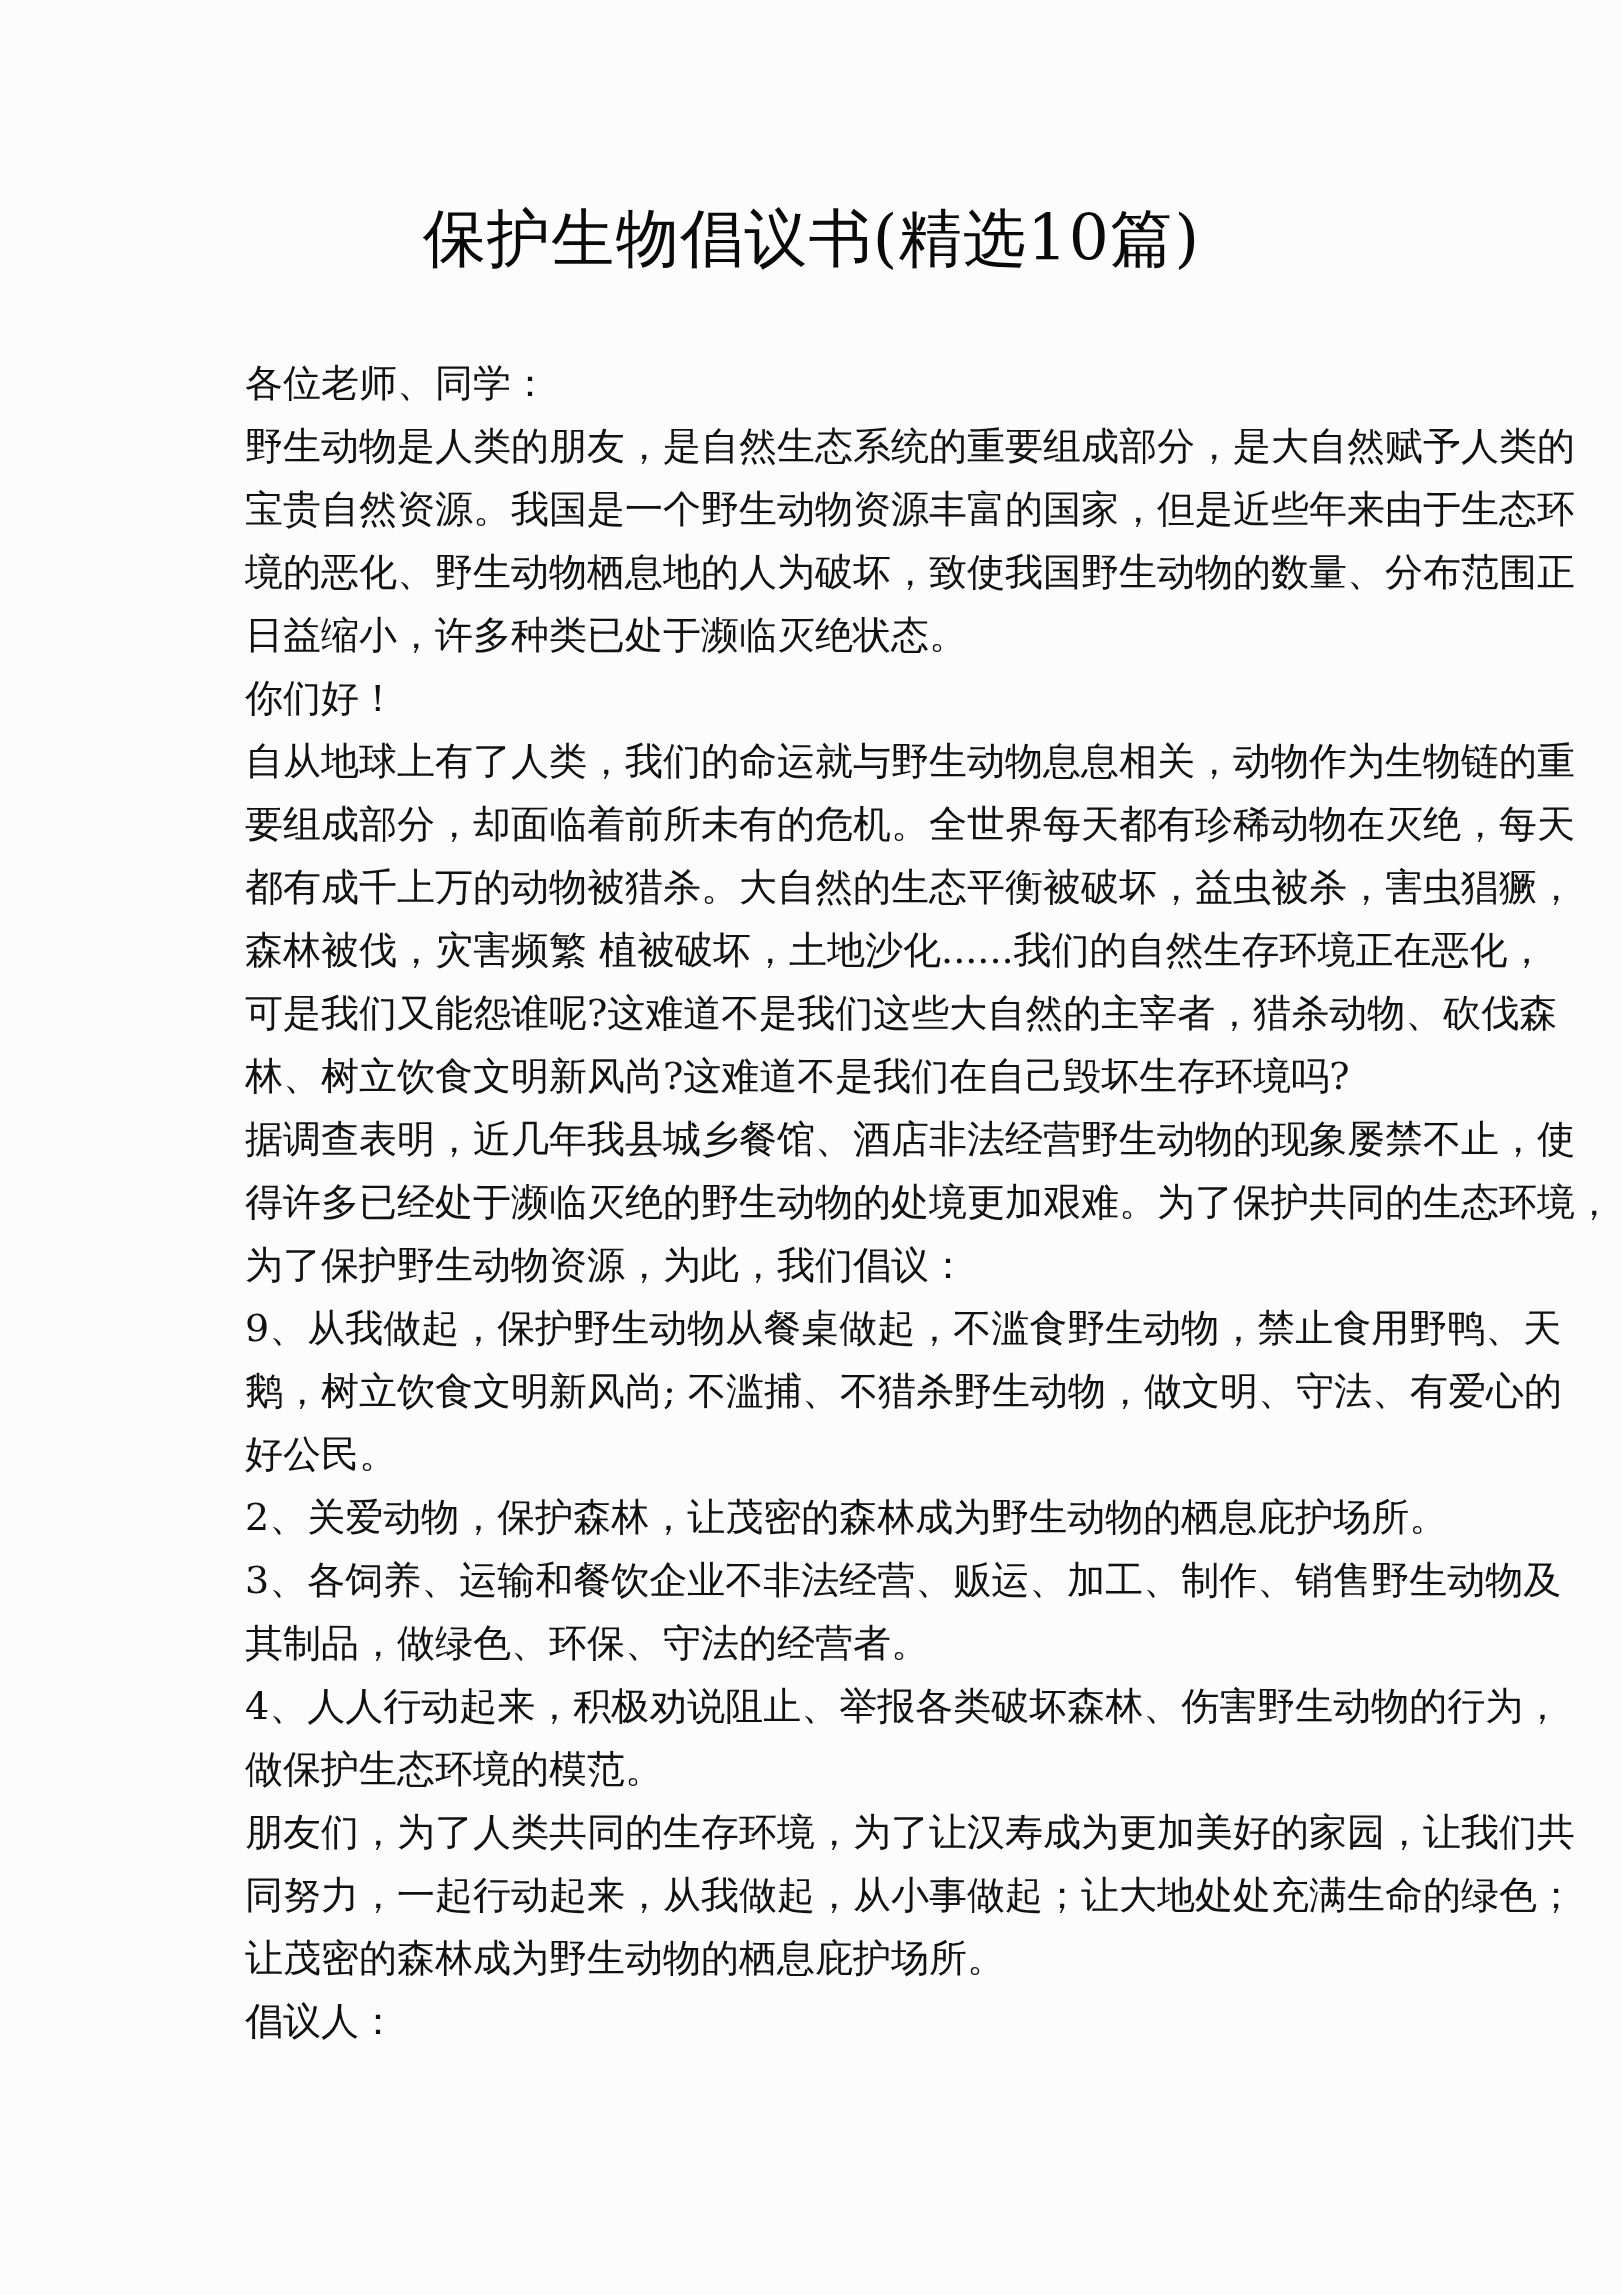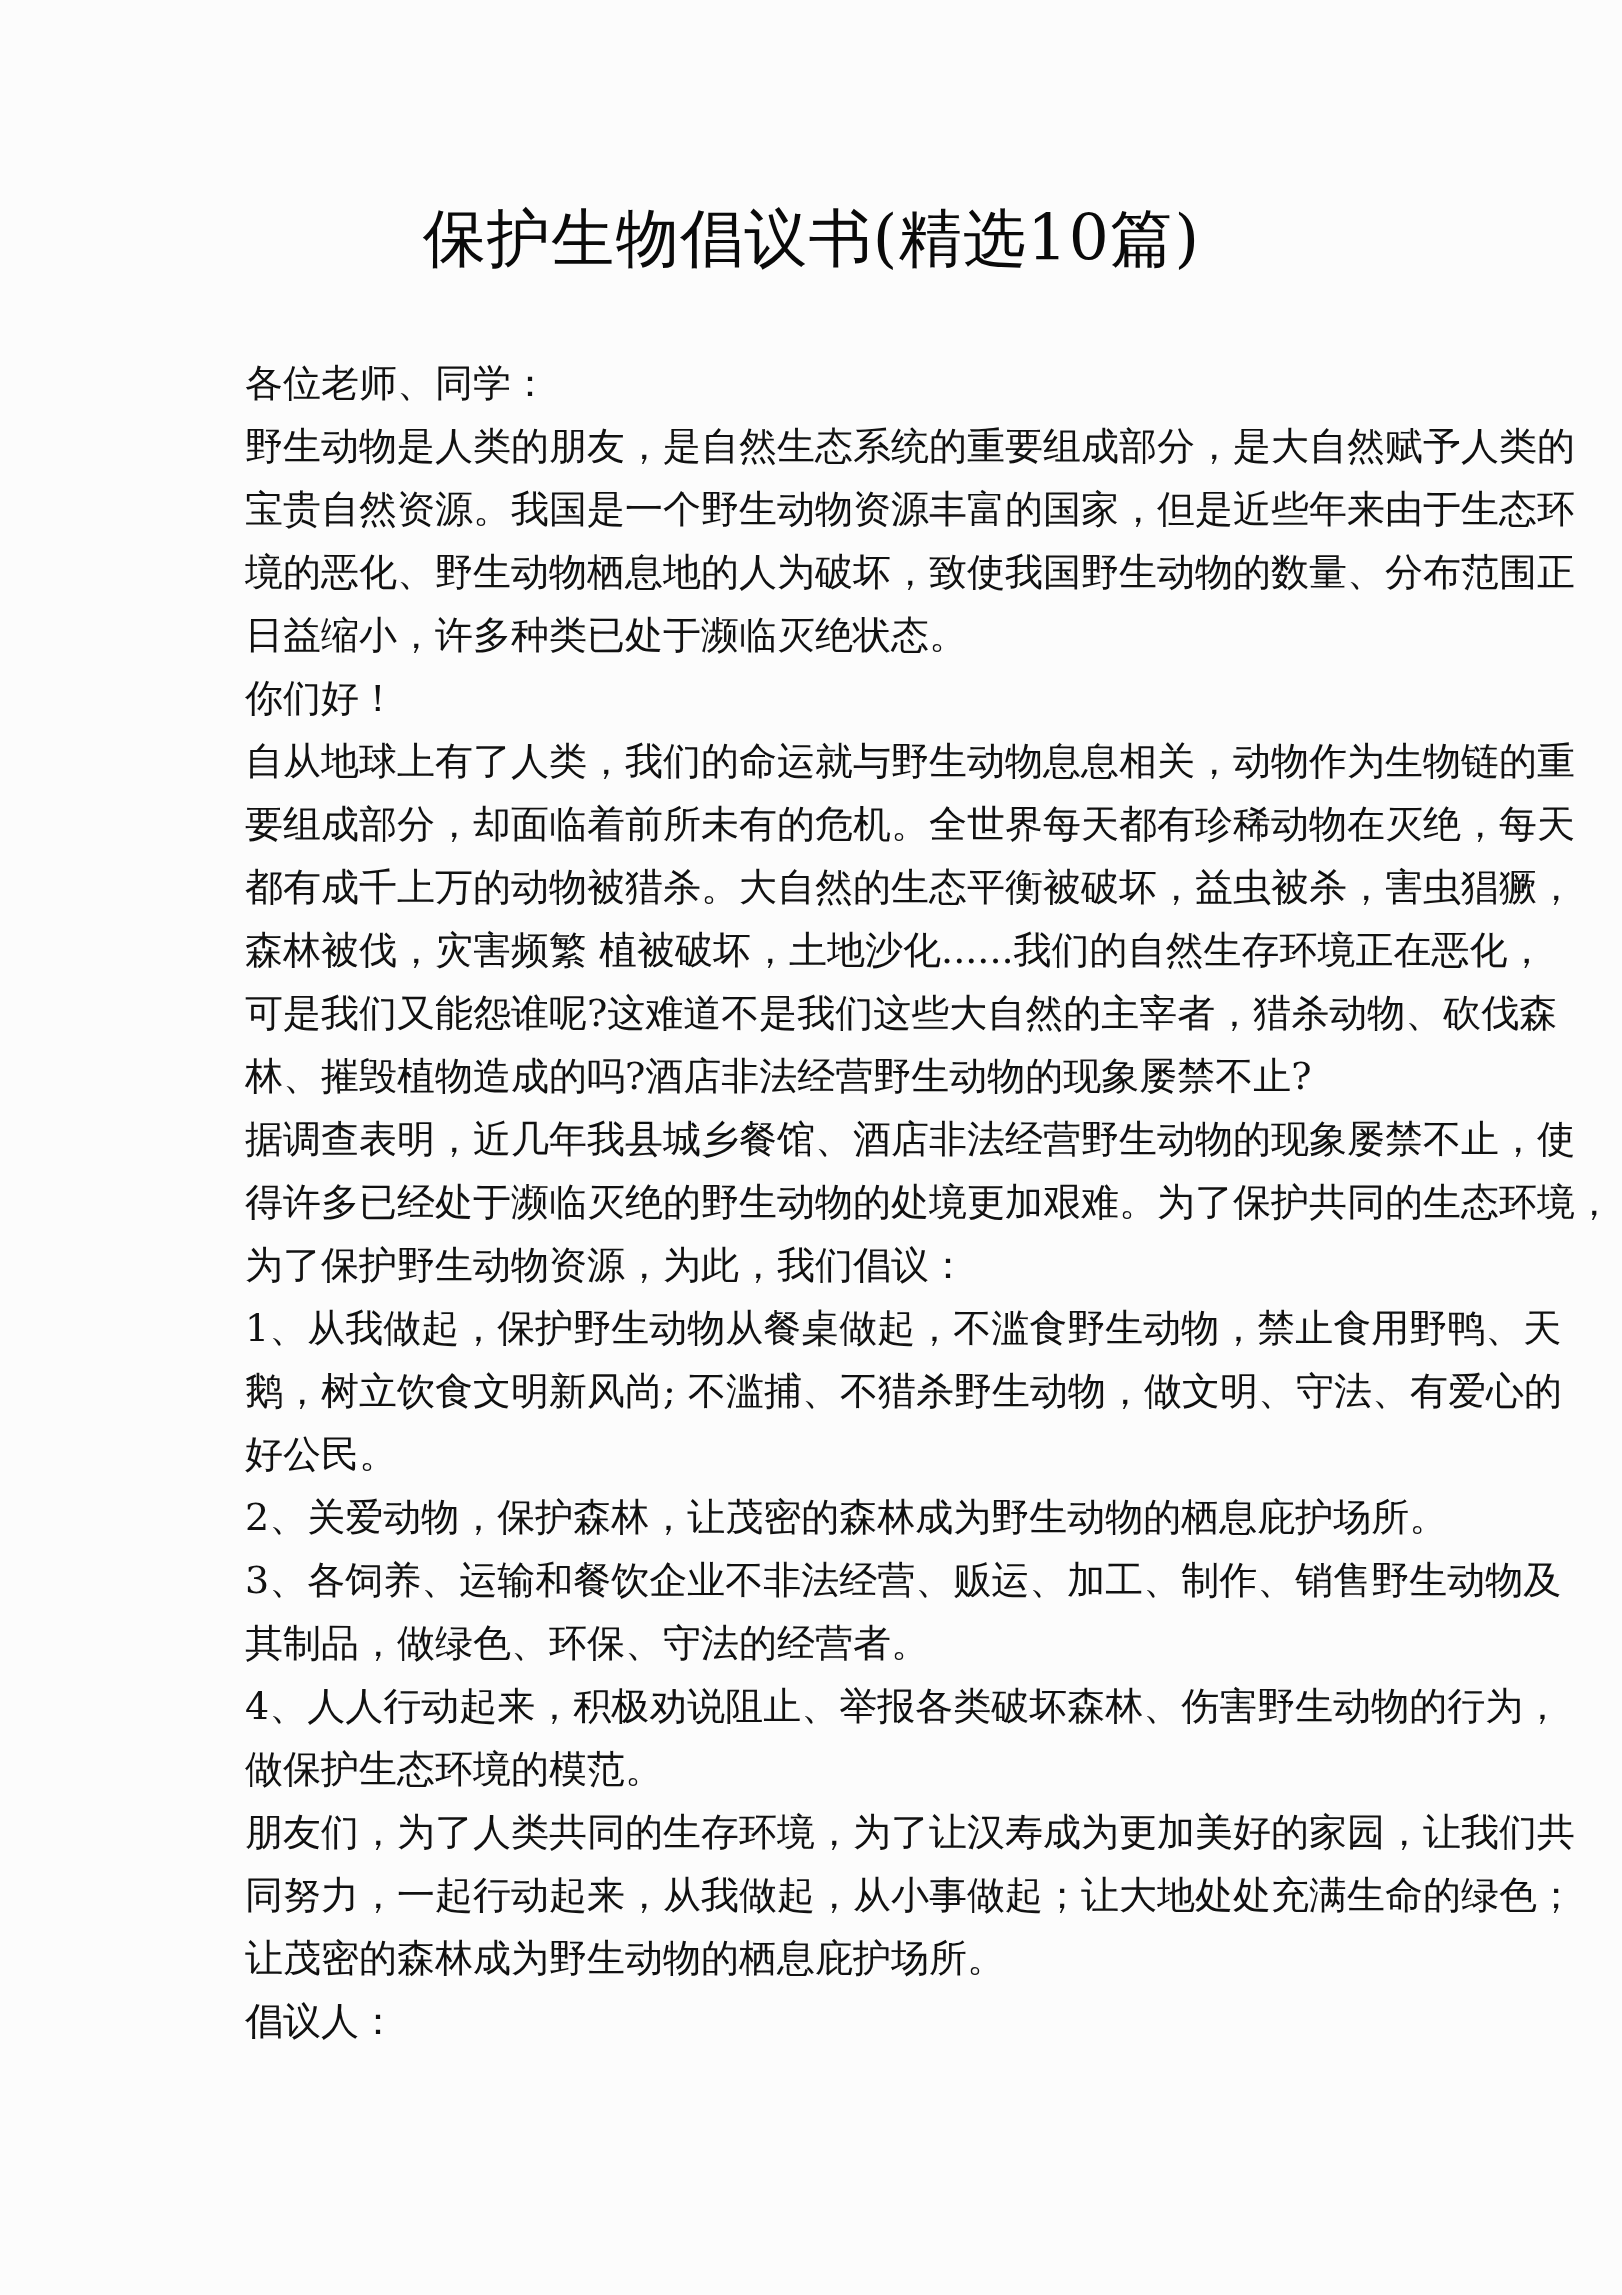--- a/index.html
+++ b/index.html
@@ -68,29 +68,29 @@
     </div>
     <div class="para">
       <span class="line">你们好！</span>
     </div>
     <div class="para">
       <span class="line">自从地球上有了人类，我们的命运就与野生动物息息相关，动物作为生物链的重</span>
       <span class="line">要组成部分，却面临着前所未有的危机。全世界每天都有珍稀动物在灭绝，每天</span>
       <span class="line">都有成千上万的动物被猎杀。大自然的生态平衡被破坏，益虫被杀，害虫猖獗，</span>
       <span class="line">森林被伐，灾害频繁 植被破坏，土地沙化......我们的自然生存环境正在恶化，</span>
       <span class="line">可是我们又能怨谁呢?这难道不是我们这些大自然的主宰者，猎杀动物、砍伐森</span>
-      <span class="line">林、摧毁植物造成的吗?酒店非法经营野生动物的现象屡禁不止?</span>
+      <span class="line">林、树立饮食文明新风尚?这难道不是我们在自己毁坏生存环境吗?</span>
     </div>
     <div class="para">
       <span class="line">据调查表明，近几年我县城乡餐馆、酒店非法经营野生动物的现象屡禁不止，使</span>
       <span class="line">得许多已经处于濒临灭绝的野生动物的处境更加艰难。为了保护共同的生态环境，</span>
       <span class="line">为了保护野生动物资源，为此，我们倡议：</span>
     </div>
     <div class="para">
-      <span class="line">1、从我做起，保护野生动物从餐桌做起，不滥食野生动物，禁止食用野鸭、天</span>
+      <span class="line">9、从我做起，保护野生动物从餐桌做起，不滥食野生动物，禁止食用野鸭、天</span>
       <span class="line">鹅，树立饮食文明新风尚; 不滥捕、不猎杀野生动物，做文明、守法、有爱心的</span>
       <span class="line">好公民。</span>
     </div>
     <div class="para">
       <span class="line">2、关爱动物，保护森林，让茂密的森林成为野生动物的栖息庇护场所。</span>
     </div>
     <div class="para">
       <span class="line">3、各饲养、运输和餐饮企业不非法经营、贩运、加工、制作、销售野生动物及</span>
       <span class="line">其制品，做绿色、环保、守法的经营者。</span>
     </div>

